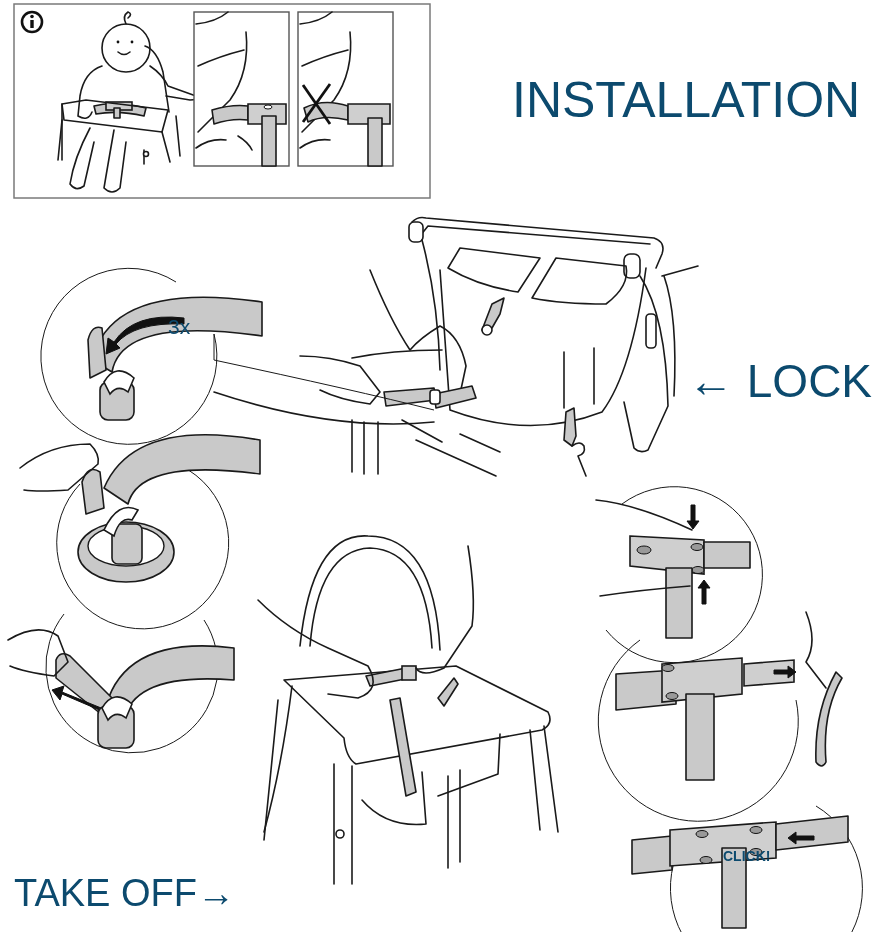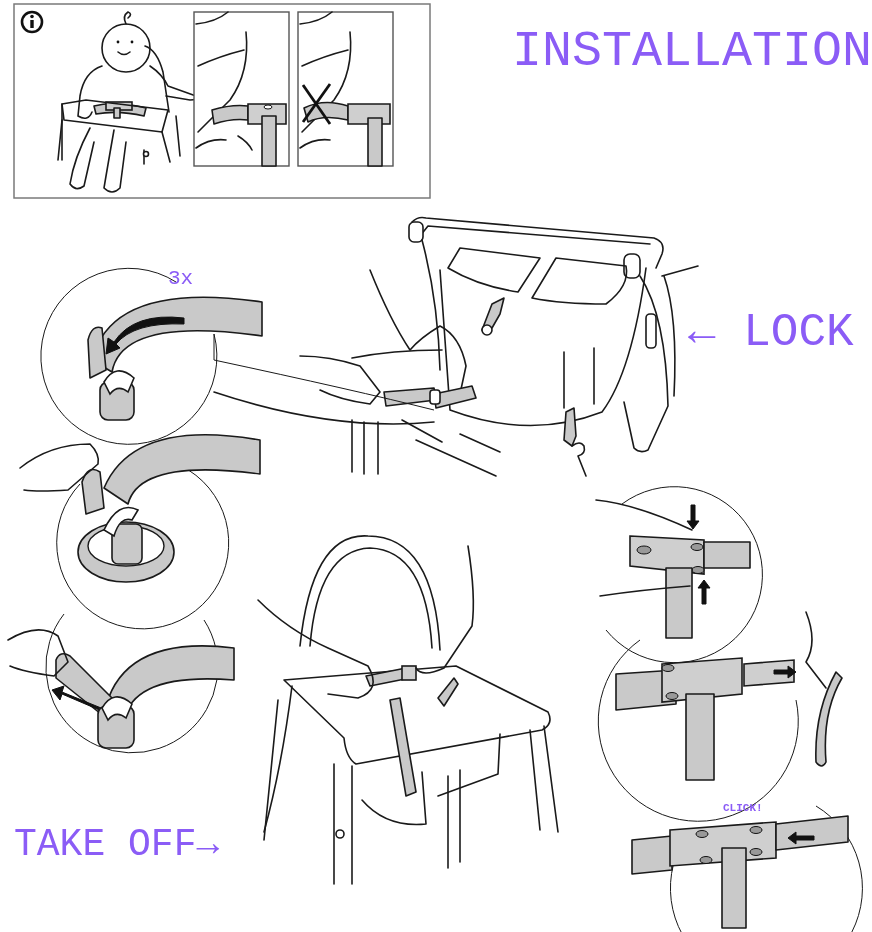--- a/index.html
+++ b/index.html
@@ -1,22 +1,22 @@
 <!DOCTYPE html>
 <html><head>
 <meta charset="utf-8">
 <style>
   html, body { margin:0; padding:0; background:#ffffff; }
   body { width:872px; height:932px; position:relative; overflow:hidden; font-family:"DejaVu Sans", sans-serif; color:#111; }
   svg { position:absolute; left:0; top:0; }
-  .title { position:absolute; font-family:Liberation Mono, monospace; font-weight:normal; color:#8b5cf6; letter-spacing:0px; white-space:nowrap; }
+  .title { position:absolute; font-family:Liberation Sans, sans-serif; font-weight:normal; color:#0c4a6e; letter-spacing:0px; white-space:nowrap;margin-top:48px; }
   #installation-title { left:512px; top:22px; font-size:50px; line-height:60px; }
   #lock-label { left:688px; top:308px; font-size:46px; line-height:50px; }
   #takeoff-label { left:14px; top:820px; font-size:38px; line-height:50px; }
-  #click-label { left:723px; top:800px; font-size:11px; font-weight:bold; line-height:16px; }
+  #click-label { left:723px; top:800px; font-size:14px; font-weight:bold; line-height:16px; }
   #times-label { left:168px; top:268px; font-size:21px; line-height:22px; }
   .arrow-glyph { font-weight:bold; }
 </style>
 </head>
 <body>
 
 <svg width="872" height="932" viewBox="0 0 872 932">
   <defs>
     <style>
       .ln { fill:none; stroke:#1a1a1a; stroke-width:1.6; stroke-linecap:round; stroke-linejoin:round; }

